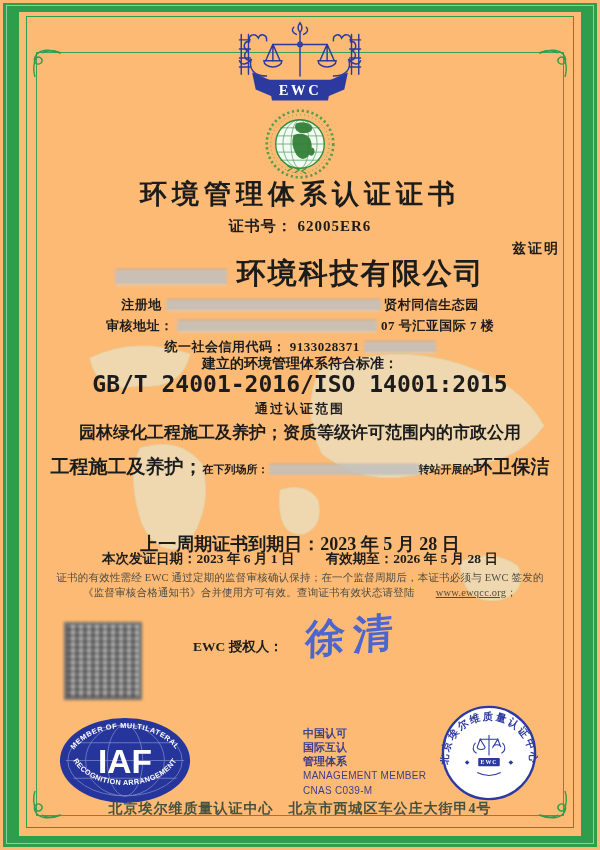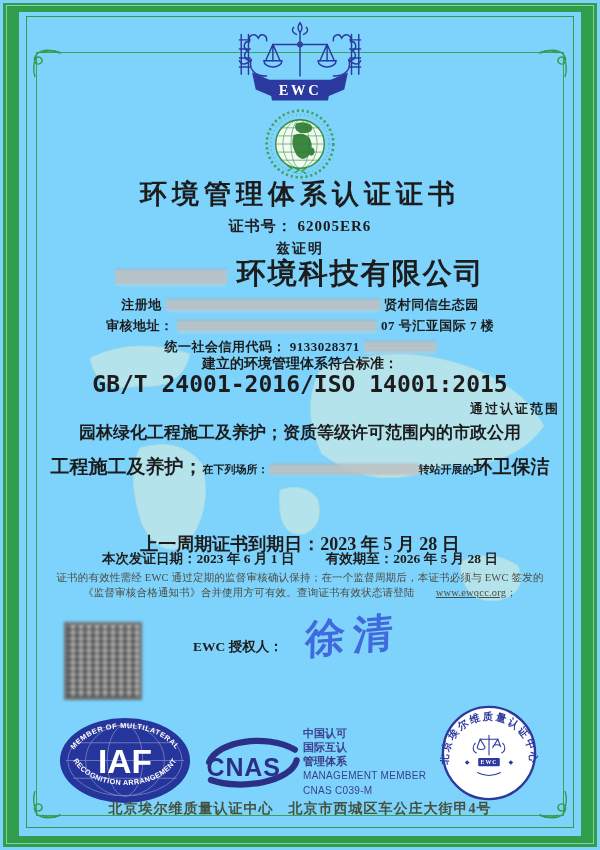--- a/index.html
+++ b/index.html
@@ -1,16 +1,16 @@
 <!DOCTYPE html>
 <html><head>
 <meta charset="utf-8">
 <style>
   html,body{margin:0;padding:0;background:#ffffff;}
-  .page{position:relative;width:600px;height:850px;background:#7dd3fc;overflow:hidden;
+  .page{position:relative;width:600px;height:850px;background:#fdba74;overflow:hidden;
         font-family:"Liberation Serif",serif;color:#1c1c1c;}
   
   .band{position:absolute;inset:3px;border-style:solid;border-color:#2f9e4c;
         border-width:9px 16px 11px 16px;pointer-events:none;}
   .band::after{content:"";position:absolute;inset:-7px -13px -8px -13px;border:1px solid #8fcf9a;}
   .frame1{position:absolute;top:16px;left:26px;right:26px;bottom:22px;border:1.5px solid #2f9e4c;pointer-events:none;}
   .frame2{position:absolute;top:52px;left:36px;right:36px;bottom:34px;border:1px solid #3aa257;pointer-events:none;}
   .corner{position:absolute;width:34px;height:34px;}
   .corner svg{display:block;}
   .c-tl{top:44px;left:28px;}
@@ -19,32 +19,32 @@
   .c-br{bottom:26px;right:28px;transform:scale(-1,-1);}
   
   .watermark{position:absolute;left:30px;top:330px;opacity:.55;pointer-events:none;}
   
   .row{position:absolute;left:40px;right:40px;text-align:center;}
   
   .emblem{position:absolute;left:50%;top:20px;transform:translateX(-50%);}
   .globe{position:absolute;left:50%;top:108px;transform:translateX(-50%);}
   .title{top:176px;font-size:27px;font-weight:bold;letter-spacing:5px;}
   .certno{top:217px;font-size:15px;font-weight:bold;letter-spacing:1px;}
-  .attest{top:240px;font-size:14px;font-weight:bold;letter-spacing:2px;}
+  .attest{top:240px;font-size:14px;font-weight:bold;letter-spacing:2px;text-align:right;}
   .company{top:254px;font-size:29px;font-weight:bold;letter-spacing:2px;}
   .addr{font-size:13px;font-weight:bold;letter-spacing:.5px;}
   .reg{top:296px;} .audit{top:317px;} .credit{top:338px;}
   
   .redact{display:inline-block;vertical-align:-2px;border-radius:2px;
           background:repeating-linear-gradient(180deg,#a9a9a9 0 2px,#d8d8d8 2px 4px);
           filter:blur(1.6px);opacity:.85;}
   
   .stdintro{top:355px;font-size:14px;font-weight:bold;}
   .stdcode{top:371px;font-size:23px;font-weight:bold;font-family:"DejaVu Sans Mono",monospace;letter-spacing:0px;}
-  .scopehdr{top:400px;font-size:13px;font-weight:bold;letter-spacing:2px;text-align:right;}
+  .scopehdr{top:400px;font-size:13px;font-weight:bold;letter-spacing:2px;}
   .scope1{top:421px;font-size:17px;font-weight:bold;}
   .scope2{top:454px;font-size:19px;font-weight:bold;}
   .scope2 .small{font-size:11px;font-weight:bold;}
   .scope3{top:489px;font-size:19px;font-weight:bold;letter-spacing:1px;}
   
   .dprev{top:532px;font-size:18px;font-weight:bold;}
   .dline{top:550px;font-size:13.5px;font-weight:bold;}
   .dline span{margin:0 14px;}
   .fp{font-size:10.5px;color:#4e4c42;letter-spacing:.2px;}
   .fp1{top:571px;} .fp2{top:586px;} .fp3{top:601px;}
@@ -238,27 +238,20 @@
         <ellipse cx="70" cy="45" rx="40" ry="36"></ellipse>
         <ellipse cx="70" cy="45" rx="58" ry="36"></ellipse>
         <path d="M10 27 H130 M6 45 H134 M10 63 H130"></path>
       </g>
       <text x="70" y="58" text-anchor="middle" font-family="Liberation Sans, sans-serif" font-size="34" font-weight="bold" fill="#ffffff">IAF</text>
       <text font-family="Liberation Sans, sans-serif" font-size="7.4" font-weight="bold" fill="#ffffff" letter-spacing=".6"><textPath href="#iafTop" startOffset="50%" text-anchor="middle">MEMBER OF MULTILATERAL</textPath></text>
       <text font-family="Liberation Sans, sans-serif" font-size="7.4" font-weight="bold" fill="#ffffff" letter-spacing=".4"><textPath href="#iafBot" startOffset="50%" text-anchor="middle">RECOGNITION ARRANGEMENT</textPath></text>
     </svg>
   </div>
 
-  <div class="cnas">
-    <svg width="100" height="58" viewBox="0 0 112 62">
-      <path d="M8 30 C18 6 72 -2 104 16" fill="none" stroke="#2b2f85" stroke-width="7" stroke-linecap="round"></path>
-      <path d="M106 28 C100 52 44 62 10 50" fill="none" stroke="#2b2f85" stroke-width="7" stroke-linecap="round"></path>
-      <text x="5" y="46" font-family="Liberation Sans, sans-serif" font-size="28" font-weight="bold" fill="#2b2f85" letter-spacing="1">CNAS</text>
-    </svg>
-  </div>
 
   <div class="cnastext">
     <div class="zh">中国认可</div>
     <div class="zh">国际互认</div>
     <div class="zh">管理体系</div>
     <div class="en">MANAGEMENT MEMBER</div>
     <div class="en">CNAS C039-M</div>
   </div>
 
   <div class="seal">

